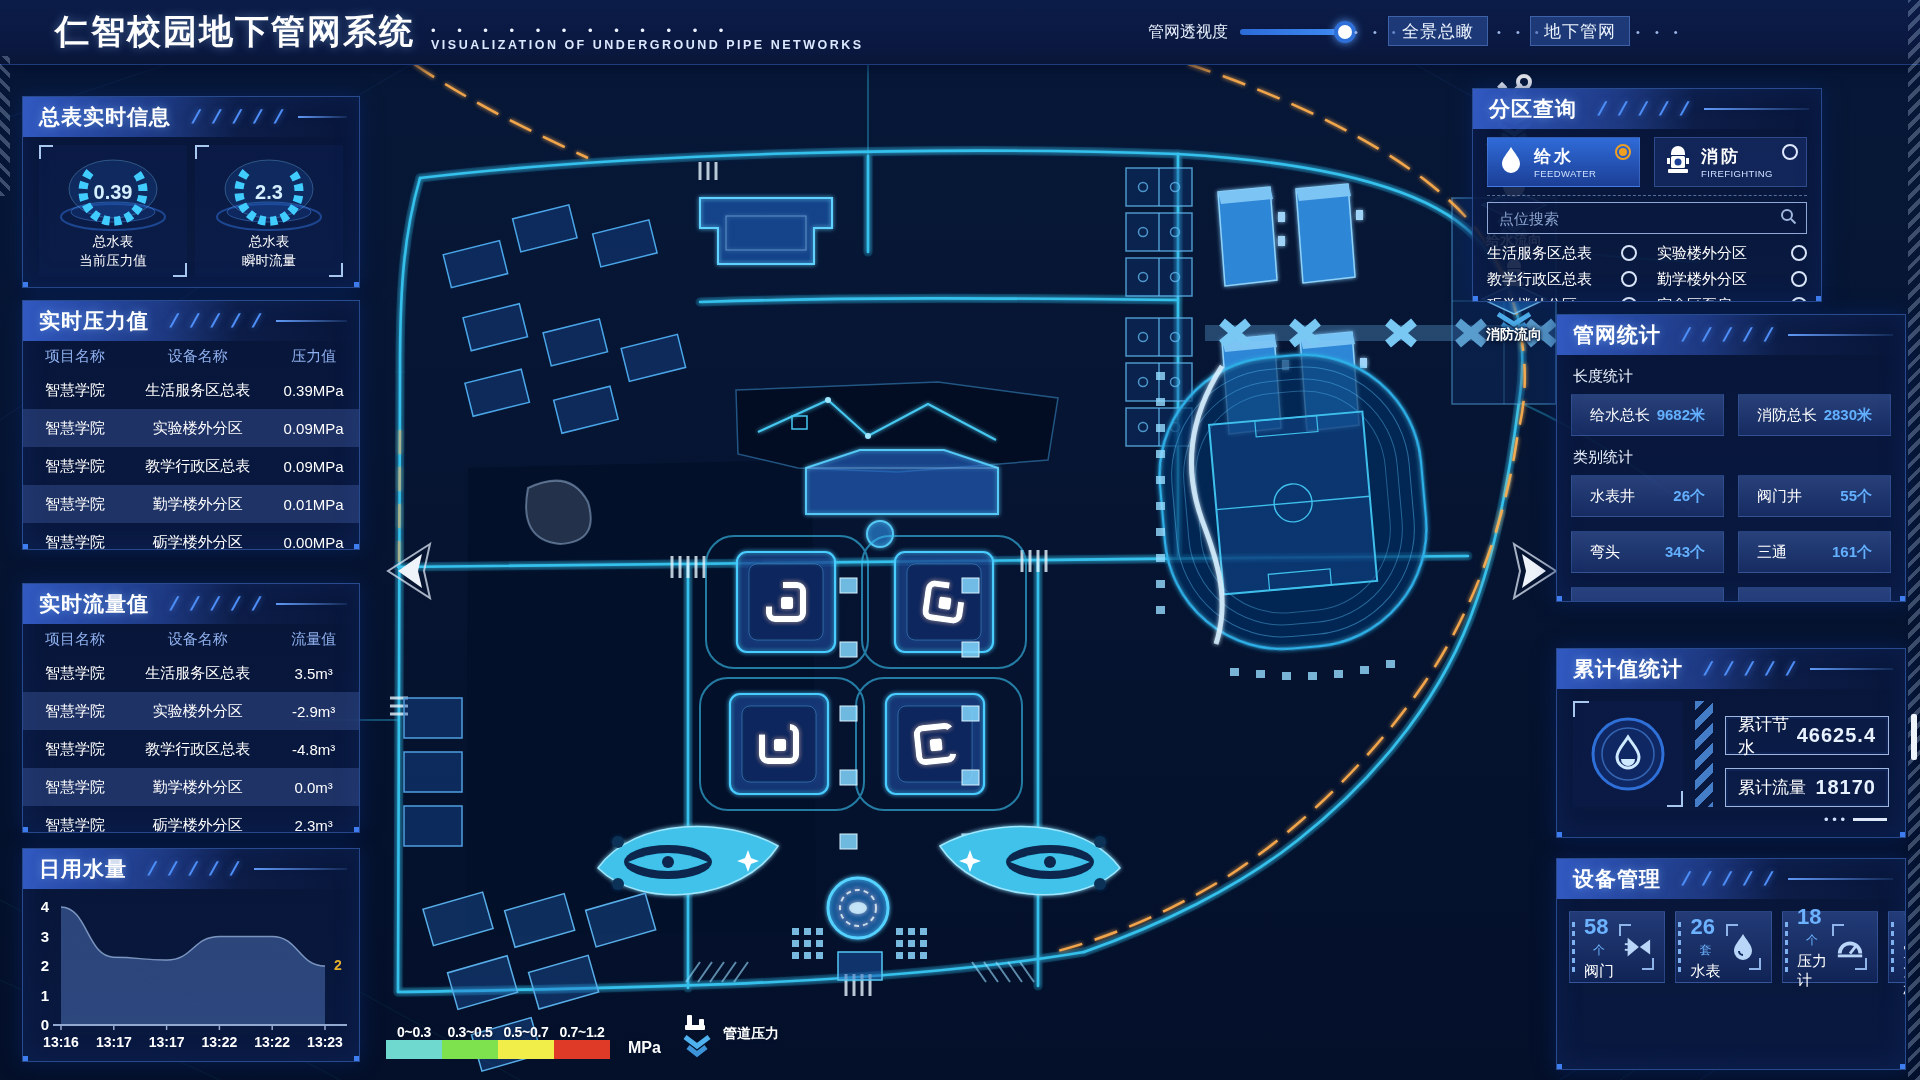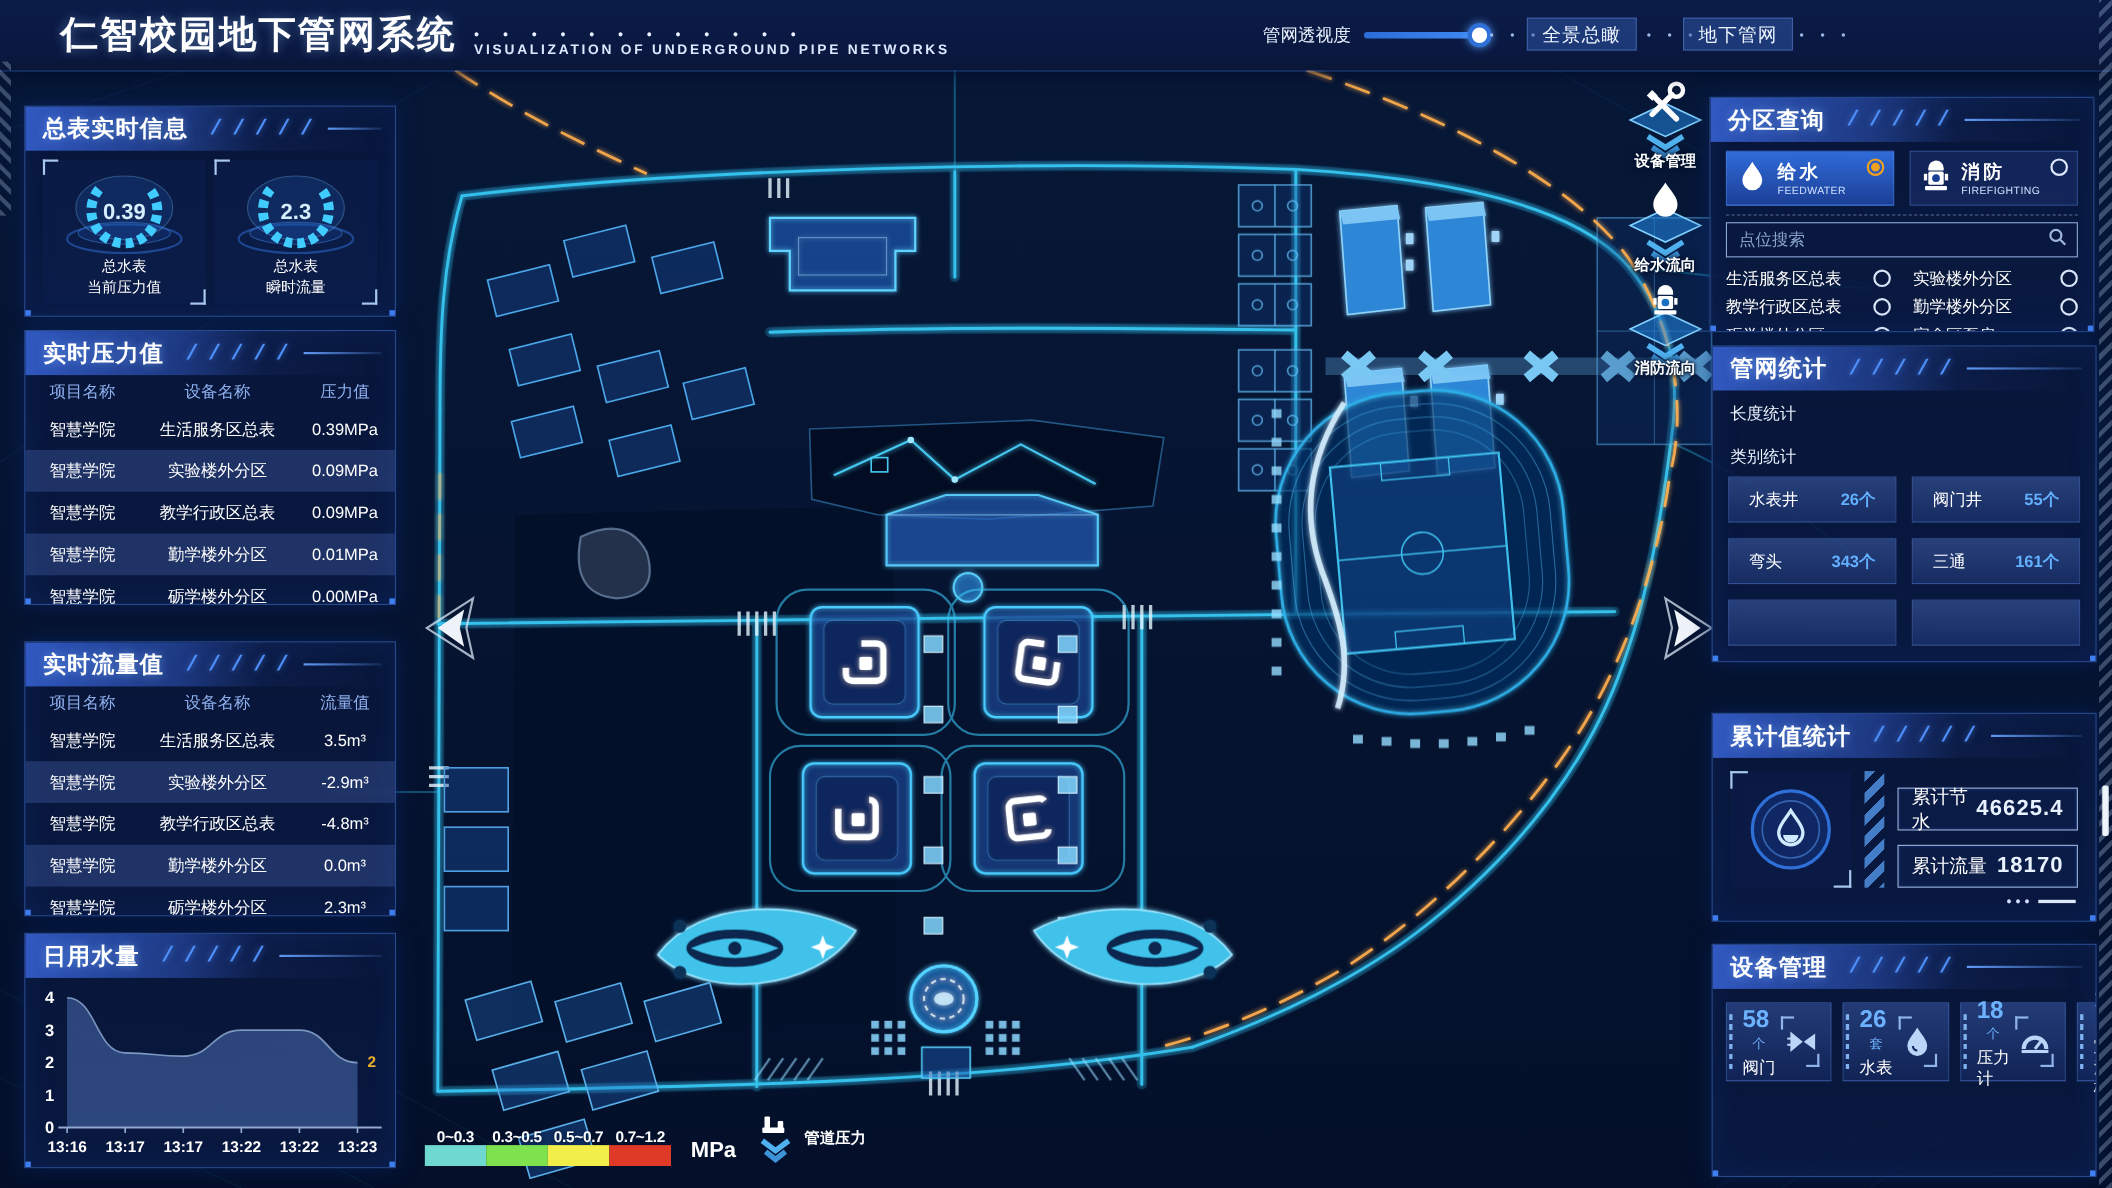--- a/index.html
+++ b/index.html
@@ -46,21 +46,21 @@
   
   #tool-stack{position:absolute;left:1462px;top:66px;width:104px;display:flex;flex-direction:column;align-items:center;z-index:12}
   .tool{display:flex;flex-direction:column;align-items:center;cursor:pointer;margin-bottom:4px}
   .tool-label{font-size:14px;font-weight:700;margin-top:-6px;text-shadow:0 1px 3px #02142e,0 0 8px #02142e,0 0 3px #02142e}
   .nav-arrow{position:absolute;top:540px;z-index:12;cursor:pointer}
   #nav-left{left:374px}#nav-right{left:1506px;transform:scaleX(-1)}
   #legend{position:absolute;left:386px;top:1011px;z-index:12;display:flex;align-items:flex-end}
   .lg-col{width:56px;display:flex;flex-direction:column}
   .lg-lab{font-size:14px;font-weight:700;text-align:center;margin-bottom:0;letter-spacing:-.3px;text-shadow:0 1px 3px #041430}
   .lg-sw{height:19px}
-  #legend-mpa{margin:0 0 2px 18px;font-size:20px;font-weight:700;text-shadow:0 1px 3px #041430}
+  #legend-mpa{margin:0 0 2px 18px;font-size:16px;font-weight:700;text-shadow:0 1px 3px #041430}
   #legend-icon{margin:0 0 -8px 16px}
   #legend-pipe{font-size:14px;font-weight:700;margin:0 0 16px 6px;text-shadow:0 1px 3px #041430}
   
   #edge-r{position:absolute;right:0;top:0;width:12px;height:1080px;z-index:45;opacity:.55;
           background:repeating-linear-gradient(-45deg,rgba(205,228,255,.5) 0 4px,rgba(8,22,55,.15) 4px 10px)}
   #edge-thumb{position:absolute;right:3px;top:714px;width:6px;height:46px;background:#eef4fc;border-radius:2px;z-index:46}
   #edge-l{position:absolute;left:0;top:56px;width:10px;height:140px;z-index:45;opacity:.5;
           background:repeating-linear-gradient(45deg,rgba(205,228,255,.55) 0 4px,rgba(8,22,55,.15) 4px 10px)}
   
   #p-meter{left:22px;top:96px;height:190px}
@@ -75,21 +75,21 @@
   #p-pressure{left:22px;top:300px;height:248px}
   #p-flow{left:22px;top:583px;height:248px}
   .thead{display:flex;height:30px;align-items:center;color:#8fb0ee;font-size:15px}
   .trow{display:flex;height:38px;align-items:center;font-size:15px}
   .trow.alt{background:rgba(88,122,208,.28)}
   .c1{width:31%;text-align:center}.c2{width:42%;text-align:center}.c3{width:27%;text-align:center}
   
   #p-daily{left:22px;top:848px;height:212px}
   #daily-chart{margin:4px 0 0 4px}
   
-  #p-zone{left:1554px;top:88px;width:348px;height:212px}
+  #p-zone{left:1472px;top:88px;width:348px;height:212px}
   .modes{display:flex;gap:14px;padding:8px 14px 0}
   .mode-btn{flex:1;height:48px;display:flex;align-items:center;gap:10px;padding:0 10px;position:relative;cursor:pointer;
             background:rgba(24,46,104,.68);border:1px solid rgba(112,162,255,.3)}
   .mode-btn.selected{background:linear-gradient(180deg,#2f6bd8,#1c3f96)}
   .mode-text b{display:block;font-size:17px;letter-spacing:3px}
   .mode-text i{display:block;font-style:normal;font-size:9.5px;color:#cfe0ff;letter-spacing:.4px}
   .mode-radio{position:absolute;top:6px;right:8px;width:12px;height:12px;border:2px solid #dfe8ff;border-radius:50%}
   .selected .mode-radio{border-color:#f0a020}
   .selected .mode-radio::after{content:"";position:absolute;inset:2px;border-radius:50%;background:#f0a020}
   .zone-sep{margin:8px 14px 6px;border-top:1px dashed rgba(150,180,230,.55)}
@@ -669,20 +669,30 @@
   </div>
 </div>
 
 <div class="panel" id="p-stats">
   <div class="hd">
       <span class="t">管网统计</span>
       <span class="sl">/ / / / /</span>
       <span class="ln"></span>
     </div>
   <div class="sub-t">长度统计</div>
+  <div class="stat-grid">
+    <div class="stat-box">
+        <span>给水总长</span>
+        <b>9682米</b>
+      </div>
+    <div class="stat-box">
+        <span>消防总长</span>
+        <b>2830米</b>
+      </div>
+  </div>
   <div class="sub-t">类别统计</div>
   <div class="stat-grid">
     <div class="stat-box">
         <span>水表井</span>
         <b>26个</b>
       </div>
     <div class="stat-box">
         <span>阀门井</span>
         <b>55个</b>
       </div>

